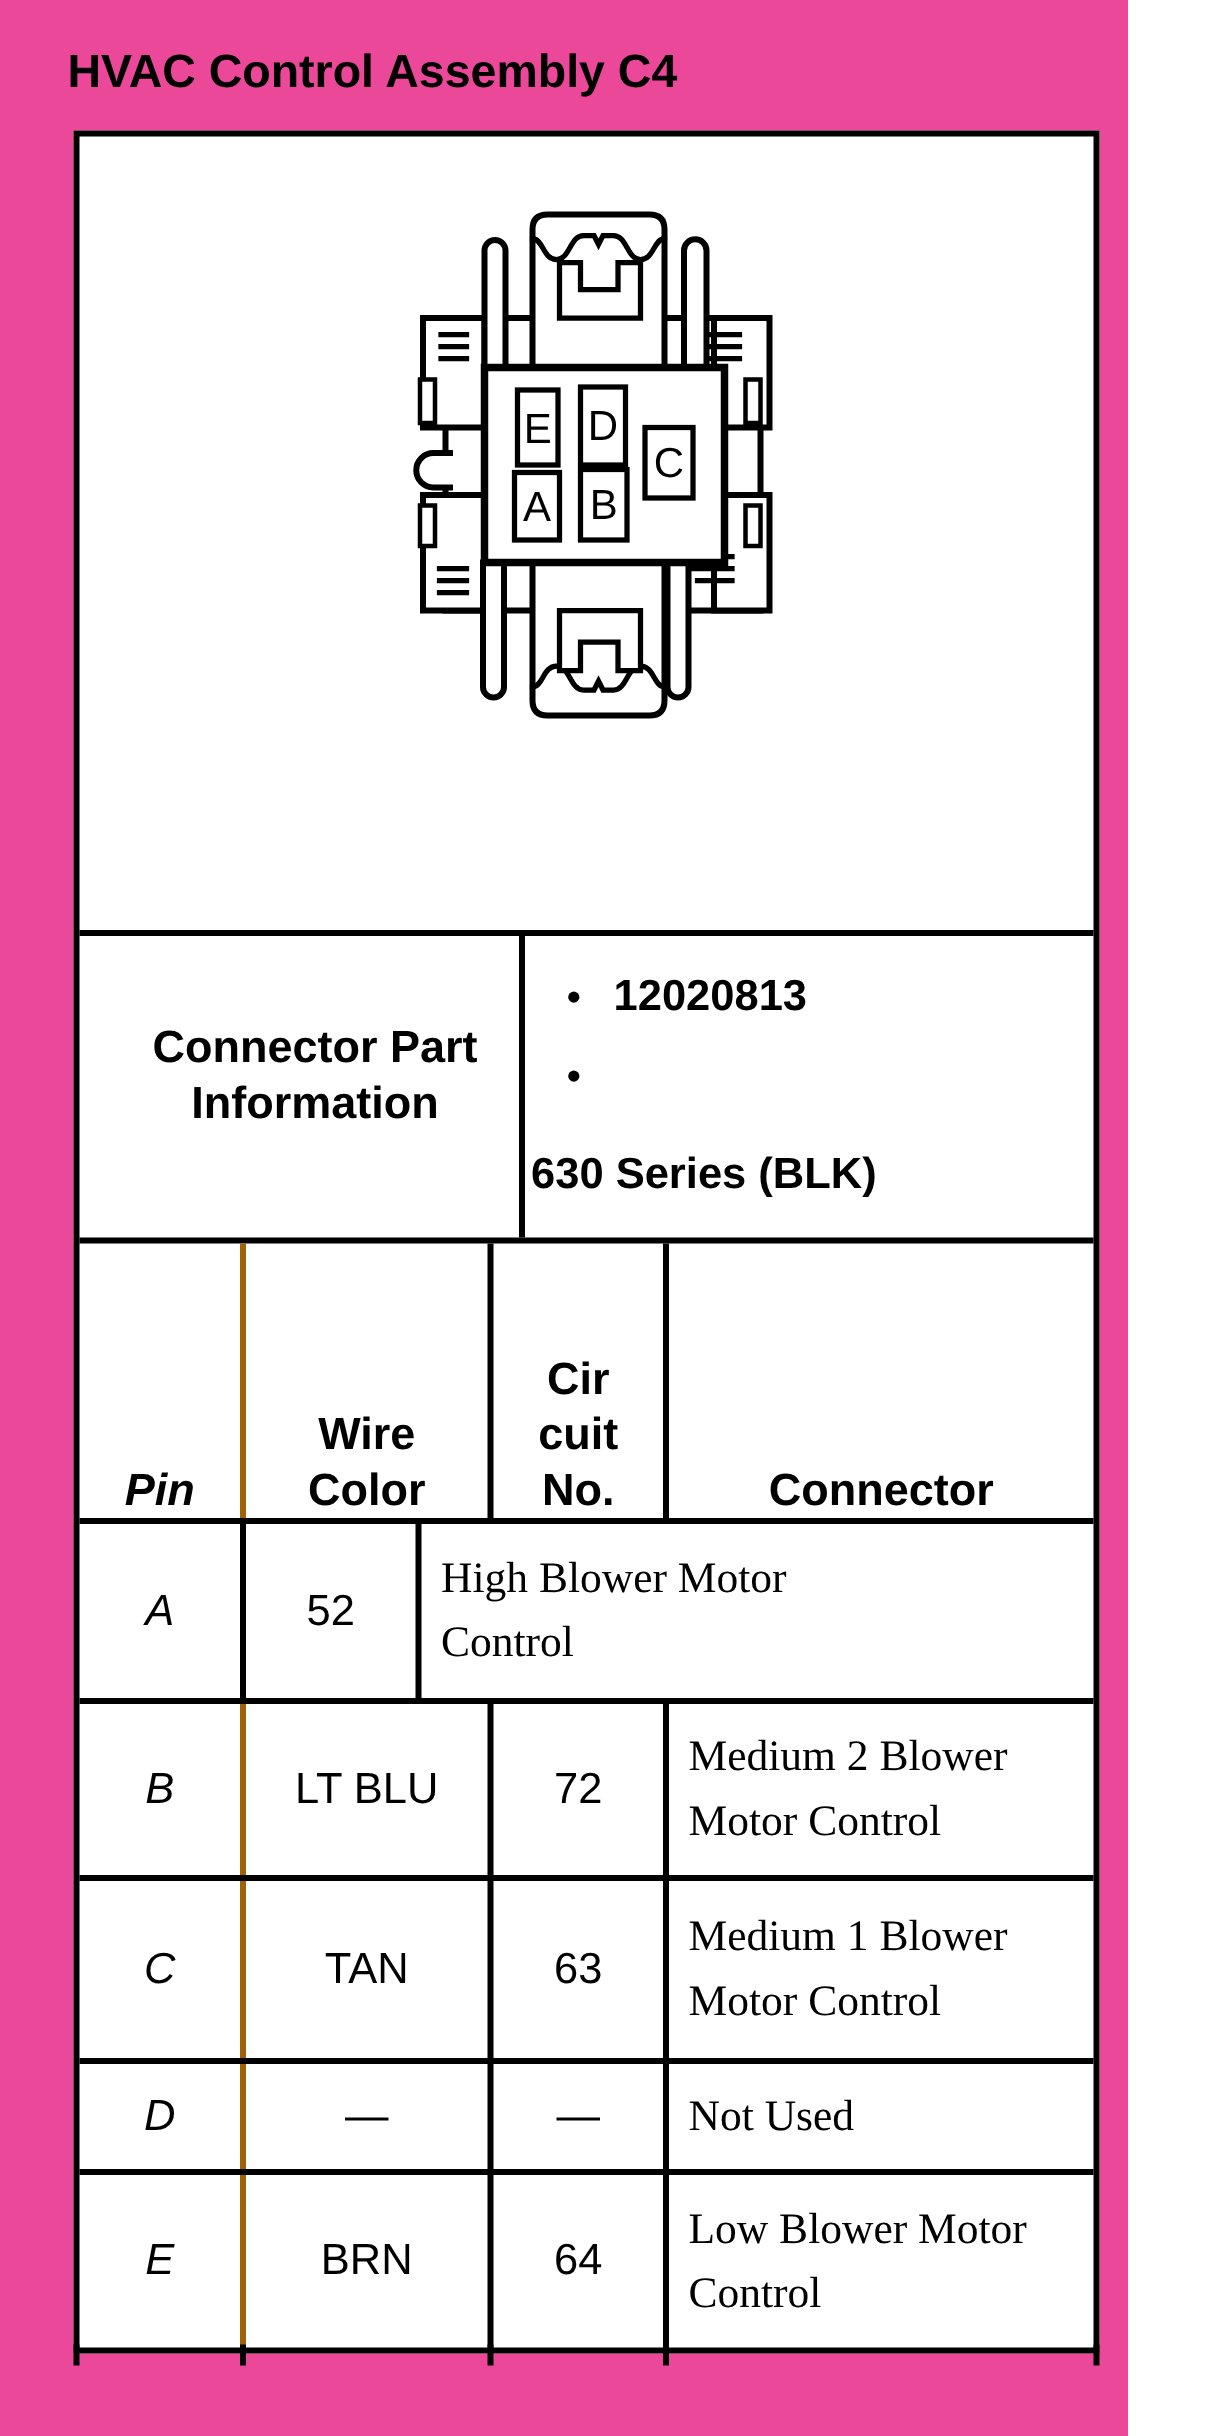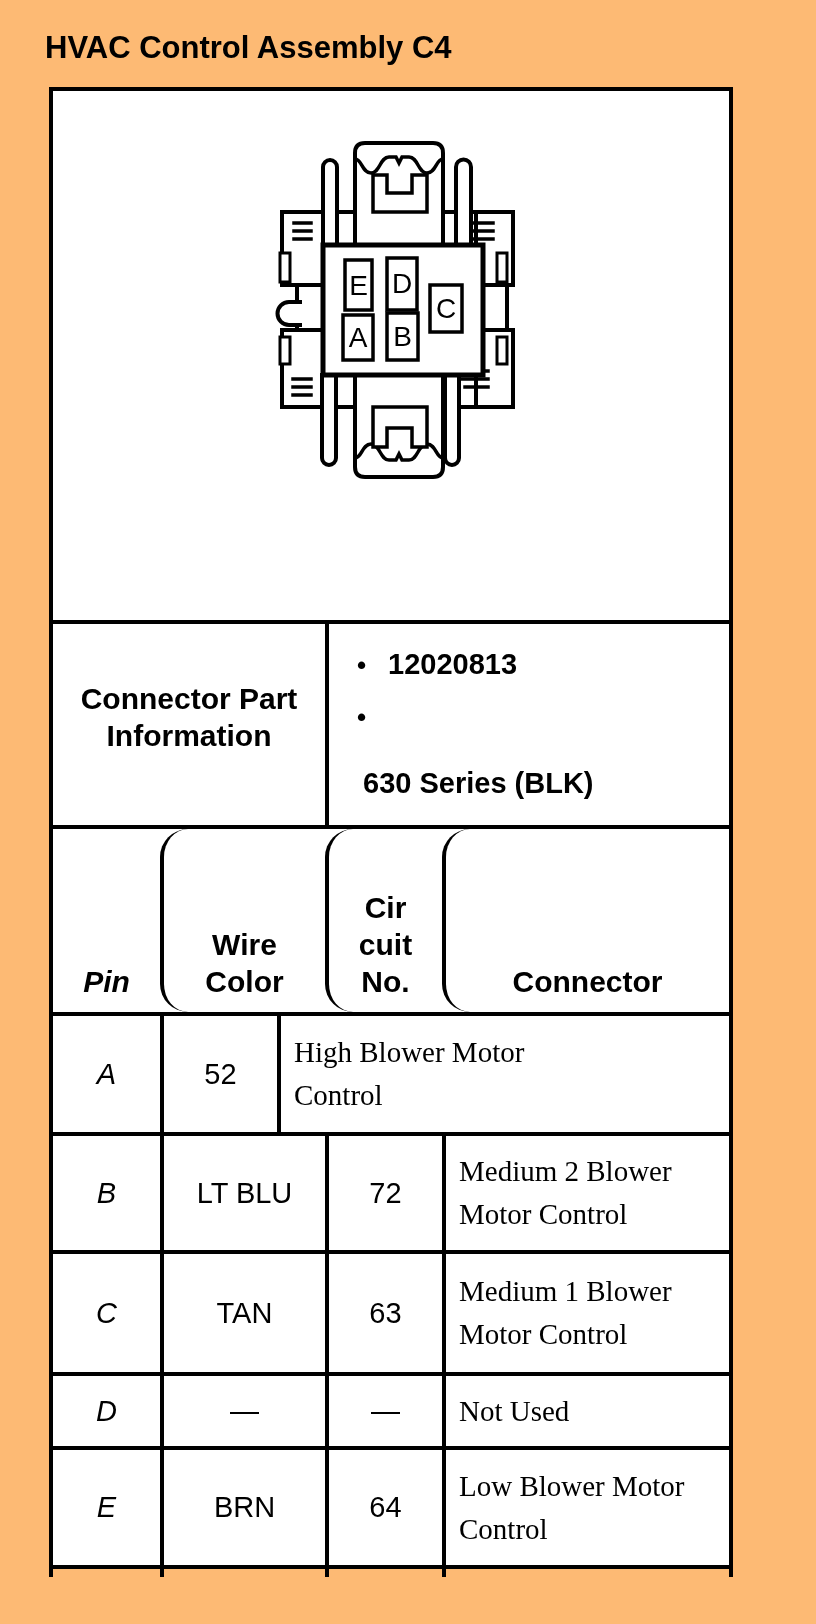--- a/index.html
+++ b/index.html
@@ -1,39 +1,39 @@
 <!DOCTYPE html>
 <html><head>
 <meta charset="utf-8">
 <style>
   html,body{margin:0;padding:0;background:#fff;}
-  .page{position:relative;width:816px;height:1624px;background:#fdba74;
+  .page{position:relative;width:752px;height:1624px;background:#ec4899;
         font-family:"Liberation Sans","DejaVu Sans",sans-serif;color:#000;overflow:hidden;}
   .title{position:absolute;left:45px;top:30px;font-size:31px;font-weight:bold;letter-spacing:0px;white-space:nowrap;}
   .doc{position:absolute;left:49px;top:87px;width:684px;border:4px solid #000;box-sizing:border-box;background:#fff;}
   .row{display:flex;box-sizing:border-box;}
   .row + .row{border-top:4px solid #000;}
   .figrow{height:529px;position:relative;}
   .figrow svg{position:absolute;left:0;top:0;display:block;}
   
   .inforow{height:205px;}
   .info-left{width:272px;box-sizing:border-box;display:flex;flex-direction:column;justify-content:center;
              align-items:center;text-align:center;font-weight:bold;font-size:30px;line-height:37px;
-             white-space:pre-line;transform:translateY(-8px);}
+             white-space:pre-line;transform:translateY(-8px);margin-left:21px;}
   .info-right{flex:1;border-left:4px solid #000;box-sizing:border-box;padding-top:24px;
               font-weight:bold;font-size:29px;}
   .b-line{display:flex;align-items:baseline;padding-left:28px;height:54px;}
   .b-dot{width:31px;font-size:26px;}
-  .b-cont{padding-left:34px;height:54px;display:flex;align-items:center;}
+  .b-cont{padding-left:4px;height:54px;display:flex;align-items:center;}
   
   .hdr{height:187px;}
   .hdr .cell{display:flex;align-items:flex-end;justify-content:center;text-align:center;
-             font-weight:bold;font-size:30px;line-height:37px;white-space:pre-line;padding-bottom:12px;border-radius:28px;}
+             font-weight:bold;font-size:30px;line-height:37px;white-space:pre-line;}
   .c1{width:107px;box-sizing:border-box;font-style:italic;}
-  .c2{width:165px;border-left:4px solid #000000;box-sizing:border-box;}
+  .c2{width:165px;border-left:4px solid #a16207;box-sizing:border-box;}
   .c3{width:117px;border-left:4px solid #000;box-sizing:border-box;}
   .c4{flex:1;border-left:4px solid #000;box-sizing:border-box;}
   .data .cell{font-size:29px;}
   .data .c1,.data .c2,.data .c3{display:flex;align-items:center;justify-content:center;}
   .data .c4{display:flex;align-items:center;justify-content:flex-start;padding-left:13px;padding-right:6px;
             line-height:43px;white-space:pre-line;font-family:Liberation Serif, serif;}
   .rA{height:120px;} .rB{height:118px;} .rC{height:122px;} .rD{height:74px;} .rE{height:119px;}
   .stub{position:absolute;top:1563px;width:4px;height:14px;background:#000;}
 </style>
 </head>

